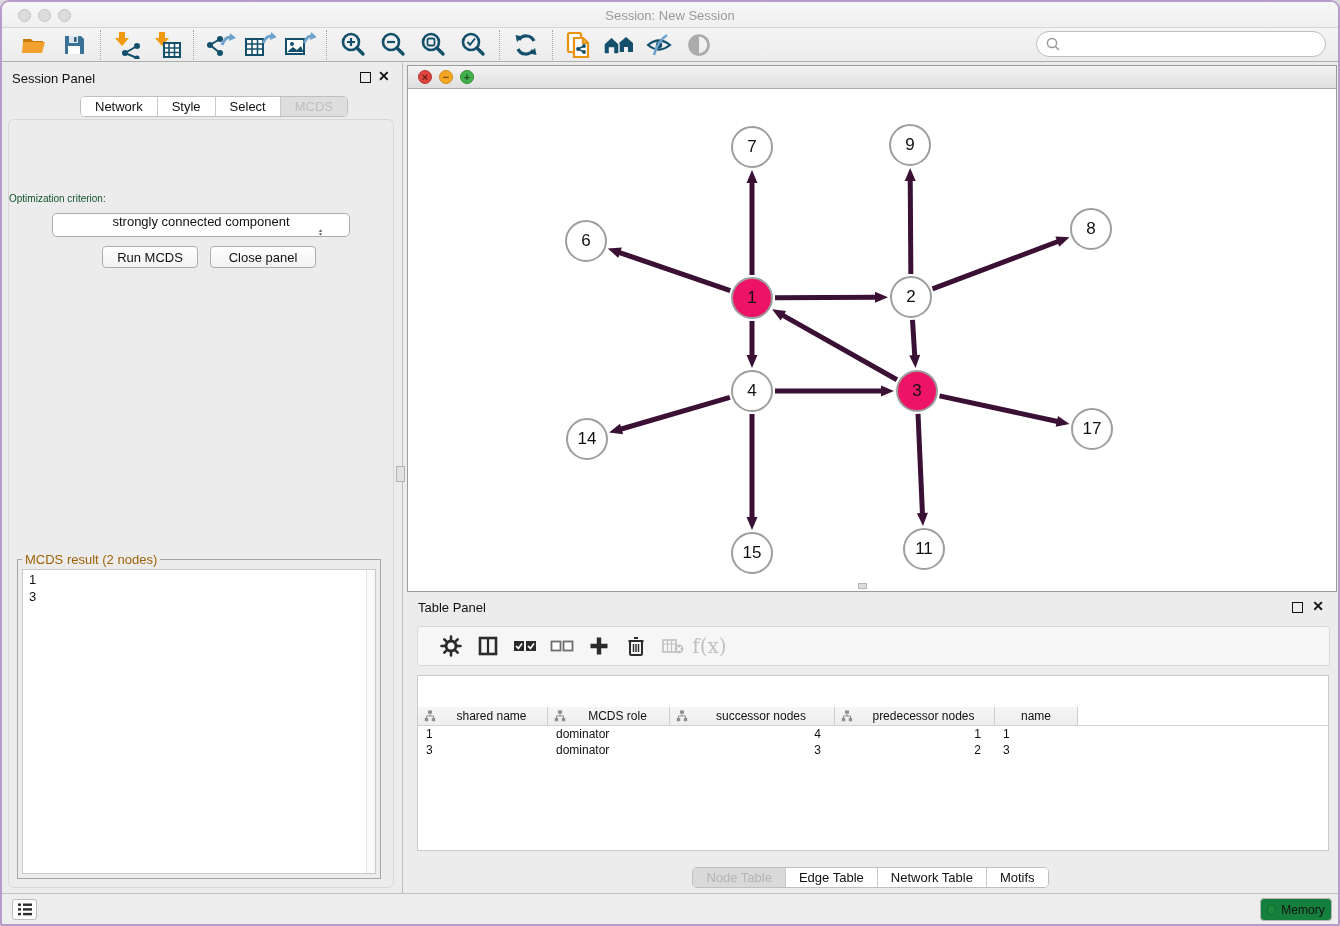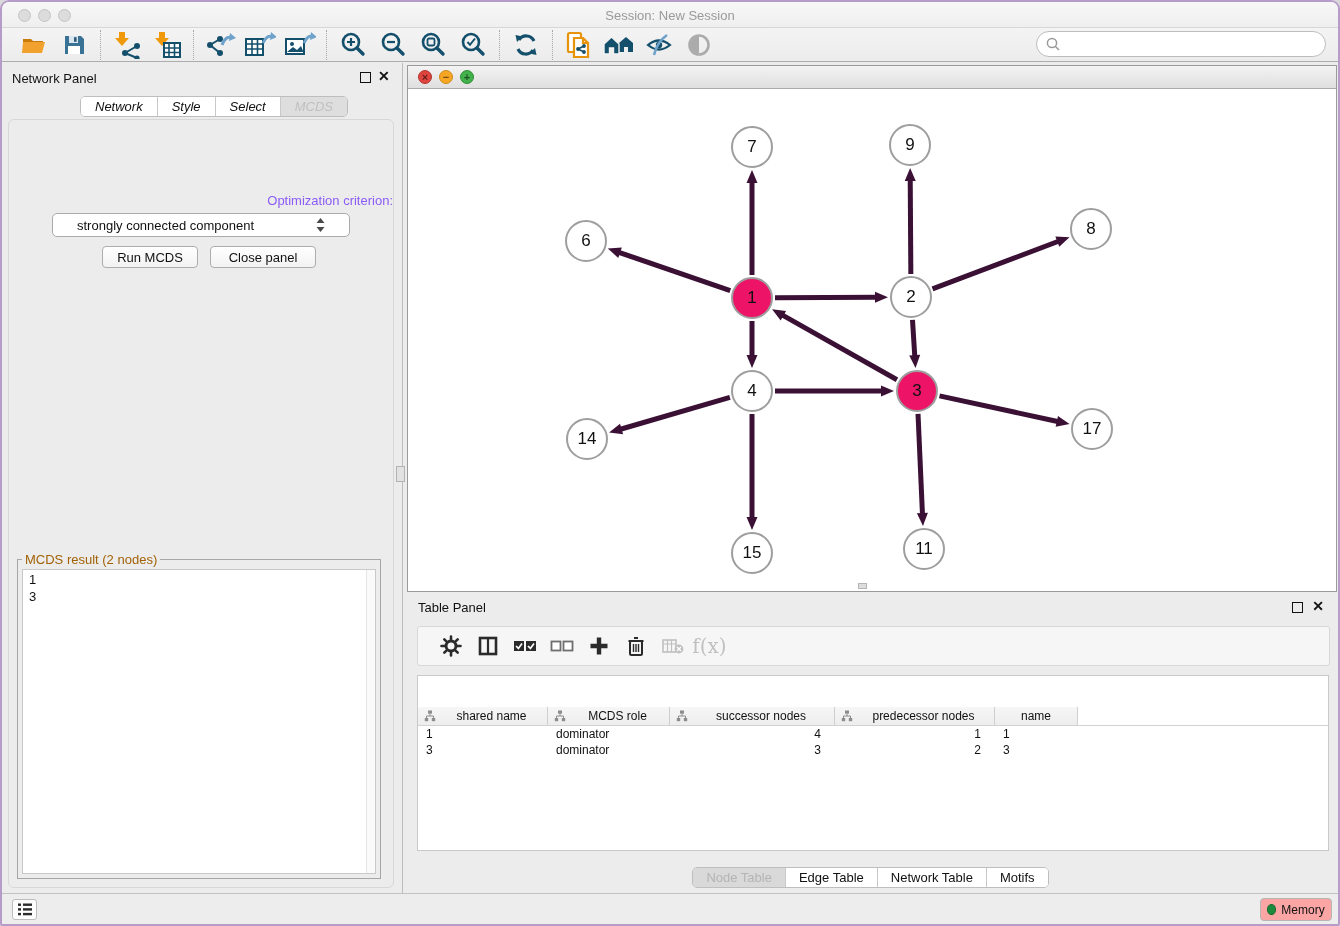--- a/index.html
+++ b/index.html
@@ -29,29 +29,29 @@
   #search-input { border:none; outline:none; flex:1; font-size:13px; height:20px; background:transparent; }
 
   
   #control-panel { position:absolute; left:2px; top:63px; width:400px; bottom:33px; background:#ECECEC; }
   #cp-header { position:absolute; left:10px; top:8px; font-size:13px; color:#111; }
   .panel-float { position:absolute; top:9px; width:11px; height:11px; border:1.6px solid #111; background:transparent; }
   .panel-close { position:absolute; top:6px; font-size:14px; font-weight:bold; color:#111; line-height:14px; }
   #cp-tabs { position:absolute; left:78px; top:33px; height:21px; display:flex;
              border:1px solid #BEBEBE; border-radius:5px; overflow:hidden; background:#fff; }
   .cp-tab { padding:0 14px; font-size:13px; line-height:19px; color:#111; background:#fff;
-            border-right:1px solid #C9C9C9;font-style:italic; }
+            border-right:1px solid #C9C9C9; }
   .cp-tab:last-child { border-right:none; }
   .cp-tab.disabled { background:#DEDEDE; color:#BFBFBF; }
   #cp-body { position:absolute; left:6px; right:8px; top:56px; bottom:5px;
              border:1px solid #D7D7D7; border-radius:6px; background:#ECECEC; }
-  #opt-label { position:absolute; top:73px; left:0; right:0; text-align:right; font-size:13px; color:#8b5cf6; }
+  #opt-label { position:absolute; top:73px; left:0; right:0; text-align:left; font-size:10px; color:#14532d; }
   #criterion { position:absolute; left:43px; right:43px; top:93px; height:24px; background:#fff;
                border:1px solid #ABABAB; border-radius:5px; font-size:13px; color:#111;
-               display:flex; align-items:center; padding:0 24px; }
+               display:flex; align-items:center; padding:0 24px;flex-direction:column; }
   #criterion .stepper { margin-left:auto; }
   .btn { position:absolute; top:126px; height:22px; background:linear-gradient(#FFF,#F2F2F2);
          border:1px solid #ADADAD; border-radius:4px; font-size:13px; color:#111;
          display:flex; align-items:center; justify-content:center; }
   #run-btn { left:93px; width:96px; }
   #closepanel-btn { left:201px; width:106px; }
   #mcds-fieldset { position:absolute; left:8px; right:12px; top:432px; bottom:8px;
                    border:1px solid #A6A6A6; background:#ECECEC; }
   #mcds-fieldset legend { font-size:13px; color:#a16207; margin-left:4px; padding:0 3px; }
   #mcds-text { position:absolute; left:4px; right:4px; top:2px; bottom:4px; background:#fff;
@@ -106,21 +106,21 @@
   .tp-tab { padding:0 13px; font-size:13px; line-height:19px; color:#111; background:#fff;
             border-right:1px solid #C9C9C9; }
   .tp-tab:last-child { border-right:none; }
   .tp-tab.disabled { background:#D9D9D9; color:#B4B4B4; }
 
   
   #statusbar { position:absolute; left:2px; right:2px; bottom:2px; height:31px;
                background:#EDEDED; border-top:1px solid #C2C2C2; }
   #list-btn { position:absolute; left:10px; top:5px; width:25px; height:21px; background:#FDFDFD;
               border:1px solid #BDBDBD; border-radius:3px; display:flex; align-items:center; justify-content:center; }
-  #memory-btn { position:absolute; right:6px; top:4px; width:72px; height:23px; background:#fca5a5;
+  #memory-btn { position:absolute; right:6px; top:4px; width:72px; height:23px; background:#15803d;
                 border:1px solid #B5B5B5; border-radius:4px; display:flex; align-items:center;
                 justify-content:center; font-size:12px; color:#111; gap:5px; }
   #memory-dot { width:9px; height:11px; border-radius:50%; background:#1B8A3C; border:1px solid #136A2D; }
 </style>
 </head>
 <body>
 
 <div id="app">
 
   <div id="titlebar">
@@ -262,21 +262,21 @@
     <div id="search-wrap">
       <svg width="16" height="16" viewBox="0 0 16 16">
         <circle cx="7" cy="7" r="4.6" fill="none" stroke="#9A9A9A" stroke-width="1.5"></circle>
         <path d="M10.5 10.5 L14 14" stroke="#9A9A9A" stroke-width="1.5"></path>
       </svg>
       <input id="search-input" placeholder="" style="">
     </div>
   </div>
 
   <div id="control-panel">
-    <div id="cp-header">Network Panel</div>
+    <div id="cp-header">Session Panel</div>
     <span class="panel-float" style="left:358px"></span>
     <span class="panel-close" style="left:376px">✕</span>
     <div id="cp-tabs">
         <span class="cp-tab">Network</span>
         <span class="cp-tab">Style</span>
         <span class="cp-tab">Select</span>
         <span class="cp-tab disabled">MCDS</span>
       </div>
     <div id="cp-body">
       <div id="opt-label">Optimization criterion:</div>

